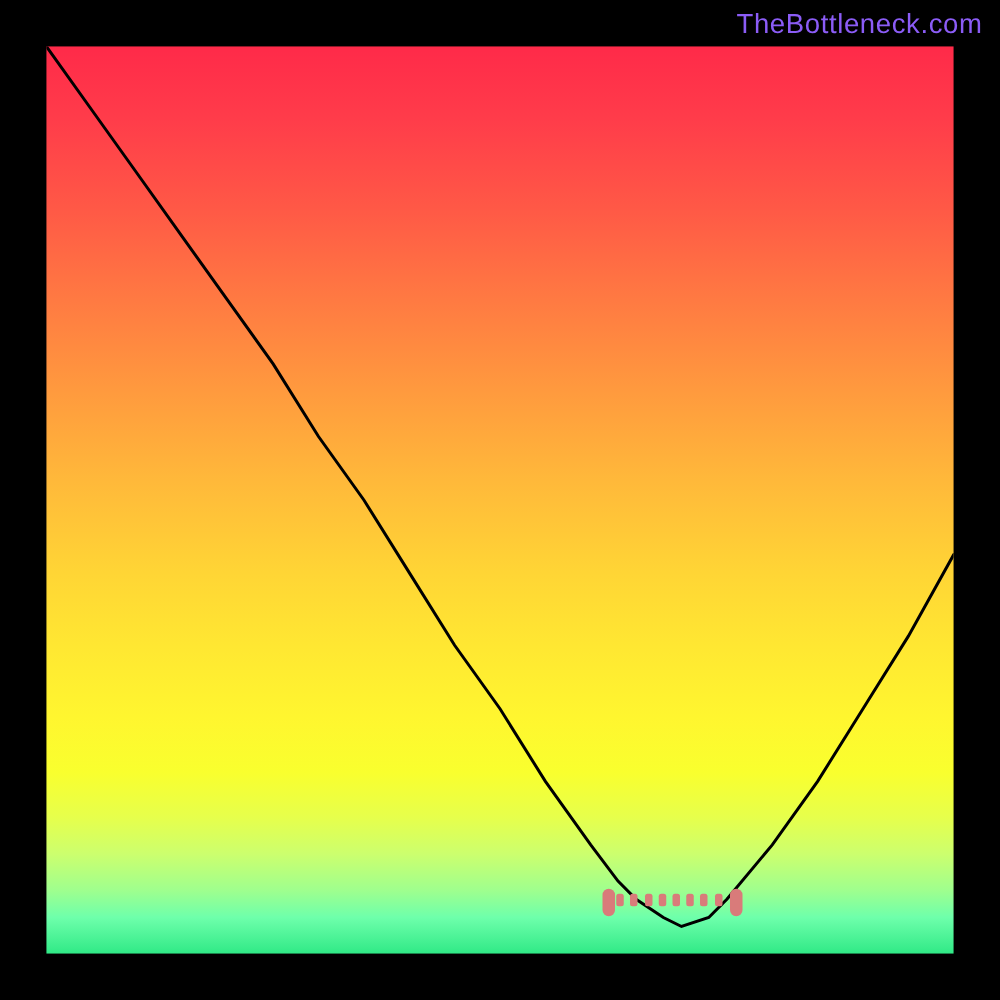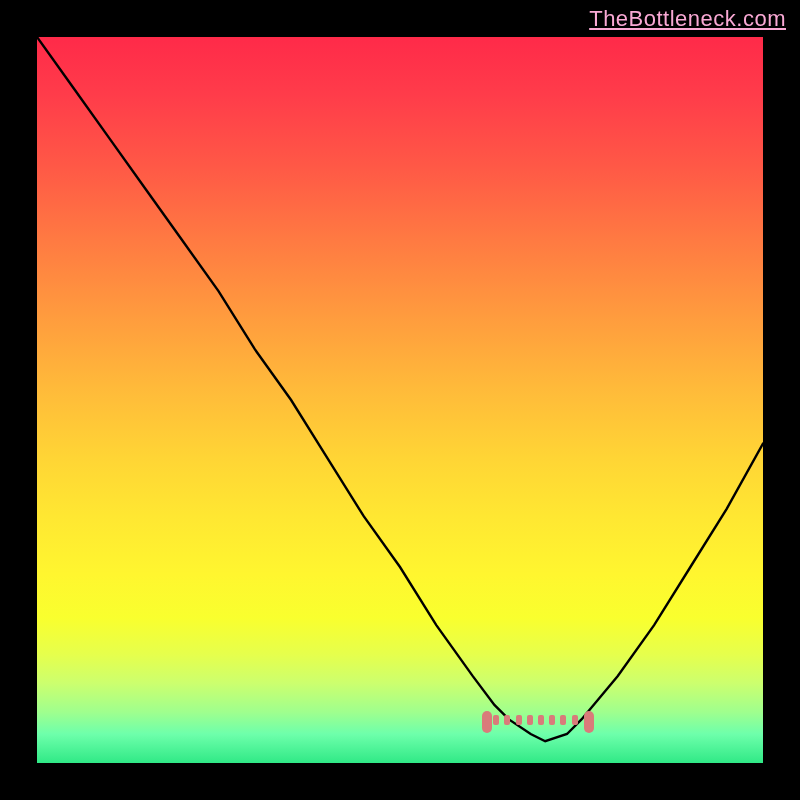--- a/index.html
+++ b/index.html
@@ -7,26 +7,25 @@
     width: 800px;
     height: 800px;
     background: #000;
     position: relative;
     font-family: Arial, sans-serif;
   }
   .watermark {
     position: absolute;
     top: 6px;
     right: 14px;
-    color: #f9a8d4;
+    color: #8b5cf6;
     font-size: 22px;
     font-weight: 500;
     z-index: 10;
     letter-spacing: 0.5px;
-    text-decoration: underline;
   }
   .plot-area {
     position: absolute;
     left: 37px;
     top: 37px;
     width: 726px;
     height: 726px;
     overflow: hidden;
   }
   .gradient-bg {

